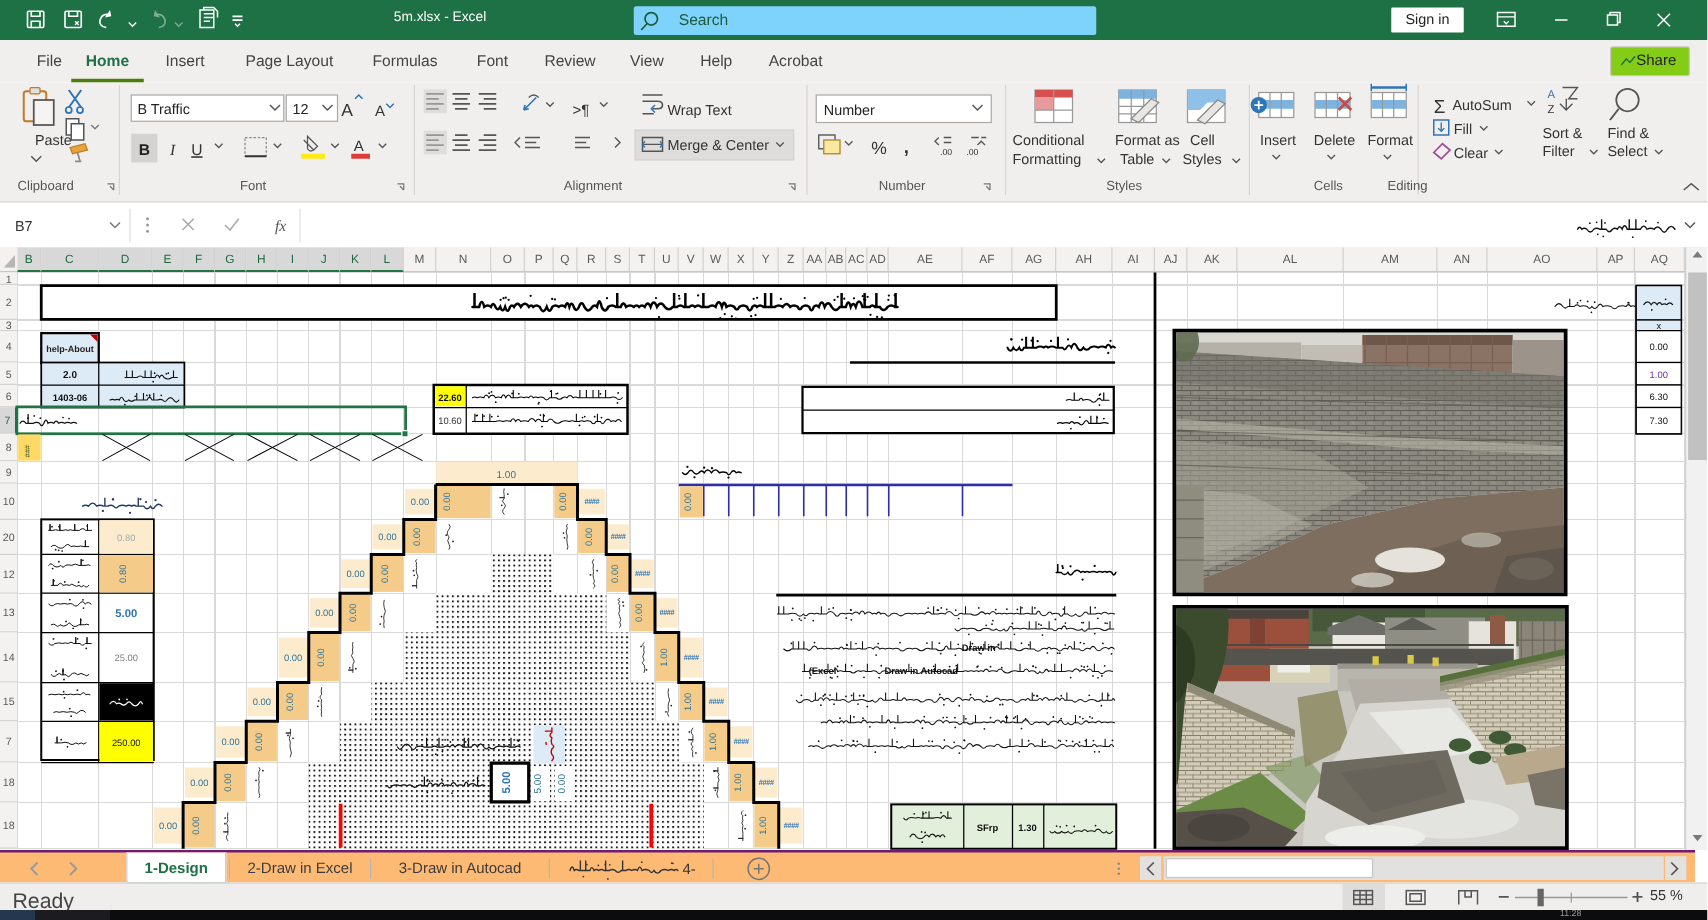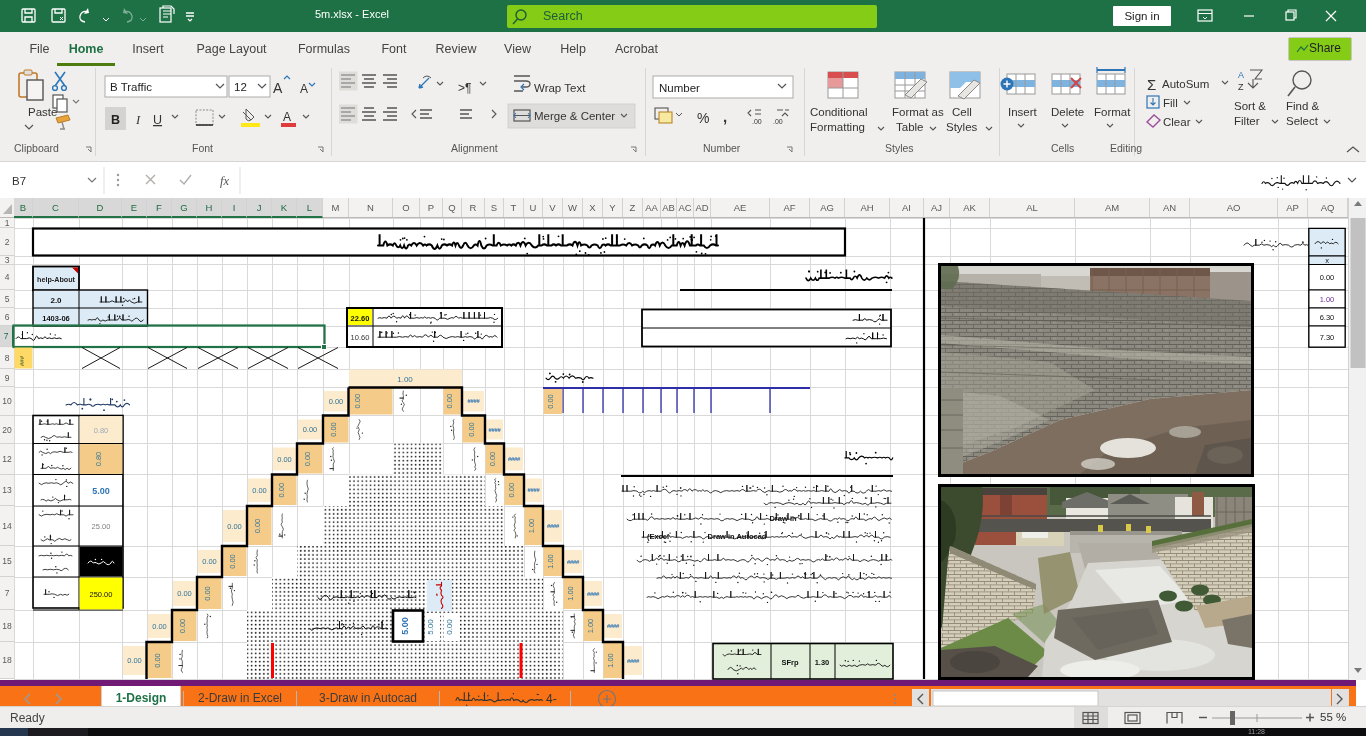--- a/index.html
+++ b/index.html
@@ -1,28 +1,28 @@
 <!DOCTYPE html>
 <html><head><meta charset="utf-8"><style>
 *{margin:0;padding:0;box-sizing:border-box}
 body{width:1366px;height:736px;overflow:hidden;position:relative;font-family:"Liberation Sans",sans-serif;background:#fff}
 #titlebar{position:absolute;left:0;top:0;width:1366px;height:32px;background:#1E7145}
-#searchbox{position:absolute;left:507px;top:5px;width:370px;height:23px;background:#84cc16;border-radius:2px}
+#searchbox{position:absolute;left:507px;top:5px;width:370px;height:23px;background:#7dd3fc;border-radius:2px}
 #tabrow{position:absolute;left:0;top:32px;width:1366px;height:34px;background:#F1EFED}
 .rtab{position:absolute;top:0;height:34px;line-height:34px;text-align:center;font-size:12.5px;color:#444}
 .rtab.home{color:#1E7145;font-weight:bold;border-bottom:3px solid #4d7c0f}
 #ribbon{position:absolute;left:0;top:66px;width:1366px;height:96px;background:#F1EFED;border-bottom:1px solid #D8D6D4}
 #fbar{position:absolute;left:0;top:163px;width:1366px;height:35px;background:#FFFFFF;border-bottom:1px solid #D8D6D4}
 #hdrs{position:absolute;left:0;top:198px;width:1348px;height:20px;background:#F3F2F1;border-bottom:1px solid #BBB9B7}
 .ch{position:absolute;top:0;height:19px;line-height:19px;text-align:center;font-size:9.5px;color:#5A5A5A;border-right:1px solid #D4D2D0}
 .ch.sel{background:#D8D8D8;color:#1E6B42;border-bottom:2px solid #217346;height:20px}
 .rh{position:absolute;left:0;width:14px;text-align:center;font-size:8.5px;color:#5A5A5A;border-bottom:1px solid #D4D2D0;background:#F3F2F1}
 .rh.sel{background:#D8D8D8;color:#1E6B42;border-right:2px solid #217346}
 #gutter{position:absolute;left:0;top:218px;width:14px;height:461px;background:#F3F2F1;border-right:1px solid #BBB9B7}
-#tabbar{position:absolute;left:0;top:680px;width:1356px;height:26px;background:#f97316;border-top:6px solid #701a75}
+#tabbar{position:absolute;left:0;top:680px;width:1356px;height:26px;background:#fdba74;border-top:2px solid #701a75}
 .stab{position:absolute;top:0;height:26px;line-height:25px;text-align:center;font-size:12px;color:#3b3b3b}
 .stab.active{background:#fff;color:#1E7145;font-weight:bold;border-bottom:2.5px solid #217346;border-left:1px solid #D0CECC;border-right:1px solid #D0CECC}
 .tsep{position:absolute;top:5px;height:16px;width:1px;background:#B8B6B4}
 #statusbar{position:absolute;left:0;top:706px;width:1366px;height:22px;background:#F0EEEC;border-top:1px solid #D6D4D2}
 #taskbar{position:absolute;left:0;top:728px;width:1366px;height:8px;background:#0C0C0E}
 #vscroll{position:absolute;left:1348px;top:198px;width:18px;height:482px;background:#F1F1F1;border-left:1px solid #D4D2D0}
 </style></head><body>
 <div id="titlebar">
  <svg width="500" height="32" style="position:absolute;left:0;top:0">
   <g stroke="#fff" stroke-width="1.3" fill="none">
@@ -1301,21 +1301,21 @@
   <rect x="32" y="3" width="17" height="19" fill="#E3E1DF"></rect>
       <path d="M43,8 l-5,5 l5,5" stroke="#555" stroke-width="1.4" fill="none"></path>
   <rect x="51" y="3" width="400" height="19" fill="#E3E1DF"></rect>
   <rect x="53" y="5" width="165" height="15" fill="#FFFFFF" stroke="#C8C6C4" stroke-width="1"></rect>
   <rect x="452" y="3" width="17" height="19" fill="#E3E1DF"></rect>
       <path d="M457,8 l5,5 l-5,5" stroke="#555" stroke-width="1.4" fill="none"></path>
  </svg>
 </div>
 
 <div id="statusbar">
- <div style="position:absolute;left:10px;top:4px;font-size:12px;color:#444">Ready</div>
+ <div style="position:absolute;left:10px;top:4px;font-size:17px;color:#444">Ready</div>
  <svg width="300" height="22" style="position:absolute;left:1066px;top:0">
   <rect x="8" y="0" width="34" height="22" fill="#DFDDDB"></rect>
   <g stroke="#555" stroke-width="1.2" fill="none">
    <rect x="17" y="5.5" width="15" height="11"></rect>
         <path d="M17,9 h15 M17,12.5 h15 M22,5.5 v11 M27,5.5 v11"></path>
    <g transform="translate(42,0)">
           <rect x="17" y="5.5" width="15" height="11"></rect>
           <rect x="20" y="8" width="9" height="6"></rect>
         </g>
    <g transform="translate(84,0)">

